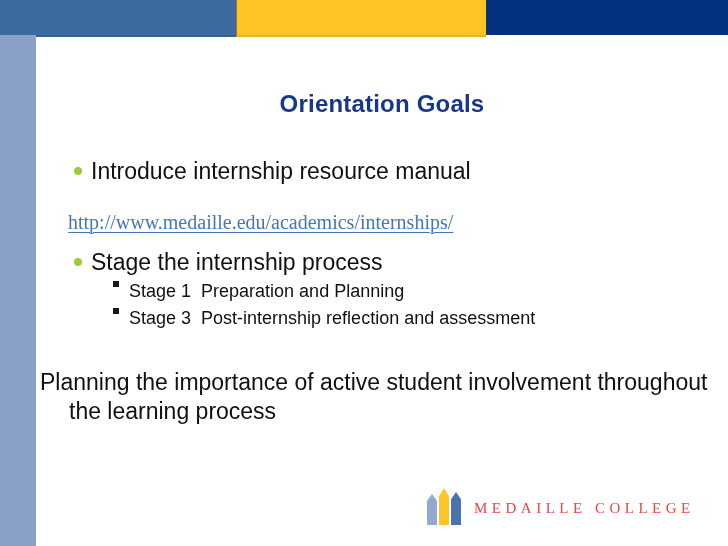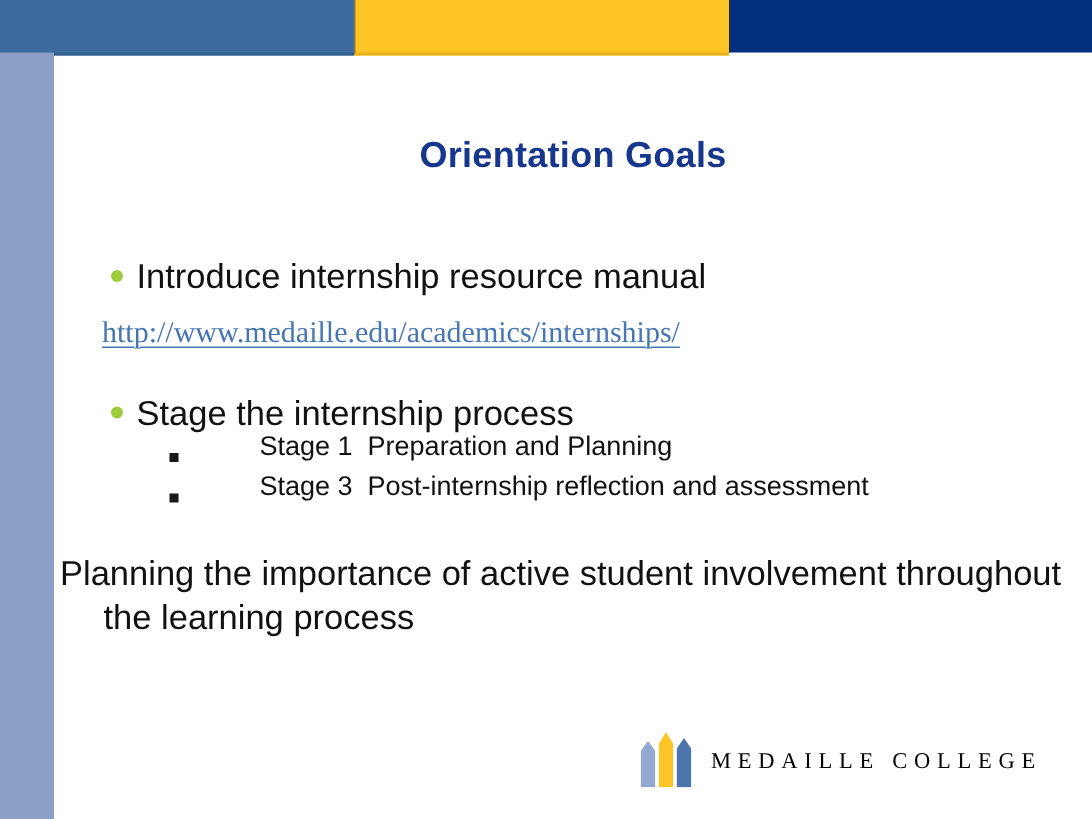--- a/index.html
+++ b/index.html
@@ -47,21 +47,20 @@
     letter-spacing: 0.2px;
     margin-top: 27px;
   }
 
   
   .bullet-row {
     position: absolute;
     left: 74px;
     display: flex;
     align-items: center;
-    margin-top: 13px;
   }
   .bullet-row .dot {
     width: 8px; height: 8px;
     border-radius: 50%;
     background: #9CCB3B;
     margin-right: 9px;
     flex: 0 0 auto;
   }
   .bullet-text {
     font-size: 23px;
@@ -85,23 +84,22 @@
     font-family: Liberation Serif, serif;
   }
 
   
   .sub-bullets {
     position: absolute;
     top: 281px; left: 113px;
   }
   .sub-row {
     display: flex;
-    align-items: flex-end;
+    align-items: flex-start;
     height: 27px;
-    gap: 44px;
   }
   .sub-row .sq {
     width: 6px; height: 6px;
     background: #1a1a1a;
     margin-right: 10px;
     flex: 0 0 auto;
   }
   .sub-text {
     font-size: 18px;
     color: #111111;
@@ -137,21 +135,21 @@
     width: 10px;
     clip-path: polygon(0 22%, 50% 0, 100% 22%, 100% 100%, 0 100%);
   }
   .pane-light  { height: 31px; background: #93A9D2; }
   .pane-yellow { height: 37px; background: #FFC428; }
   .pane-dark   { height: 33px; background: #4B74AD; }
   .logo-text {
     font-family: "Liberation Serif", serif;
     font-size: 15px;
     letter-spacing: 4.5px;
-    color: #000000;
+    color: #ef4444;
     padding-bottom: 8px;
     white-space: nowrap;
   }
 </style>
 </head>
 <body>
 
 <div class="slide">
 
   <div class="topbar">

